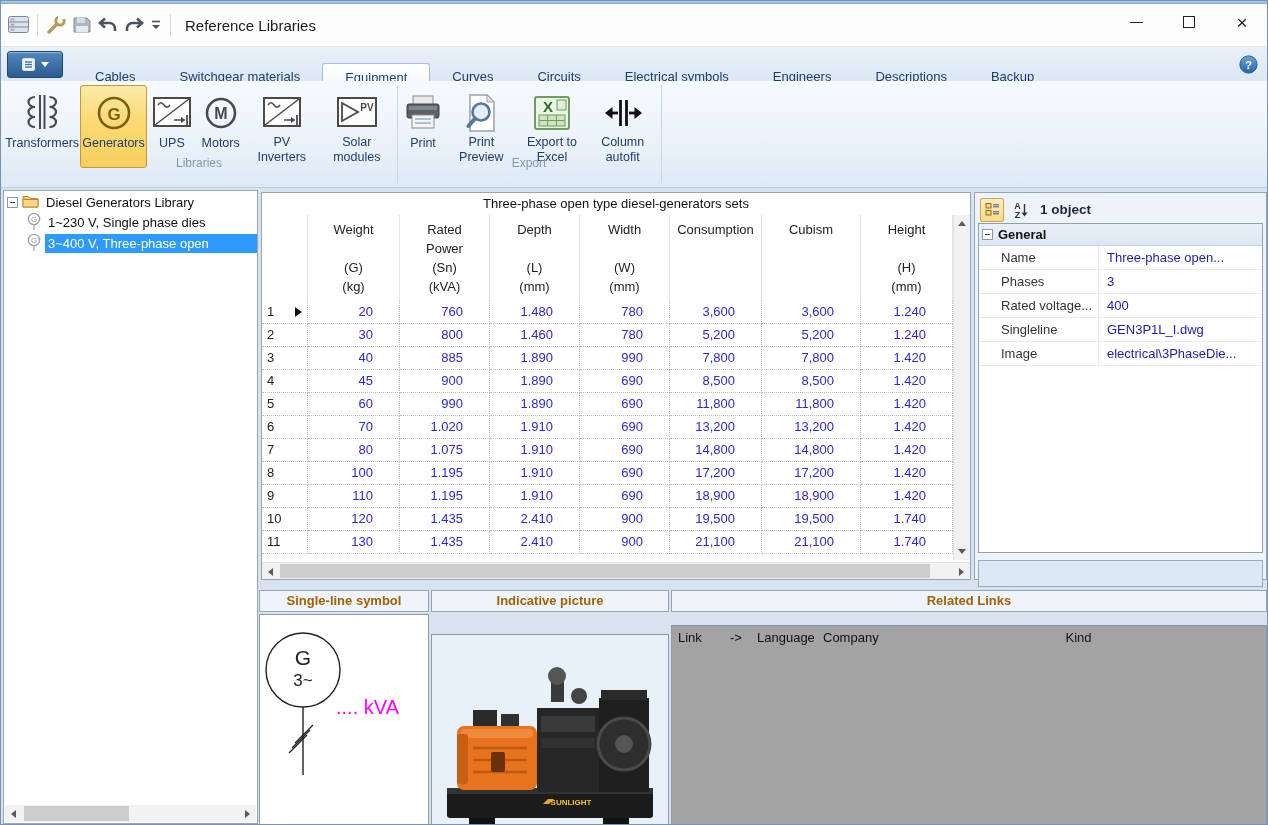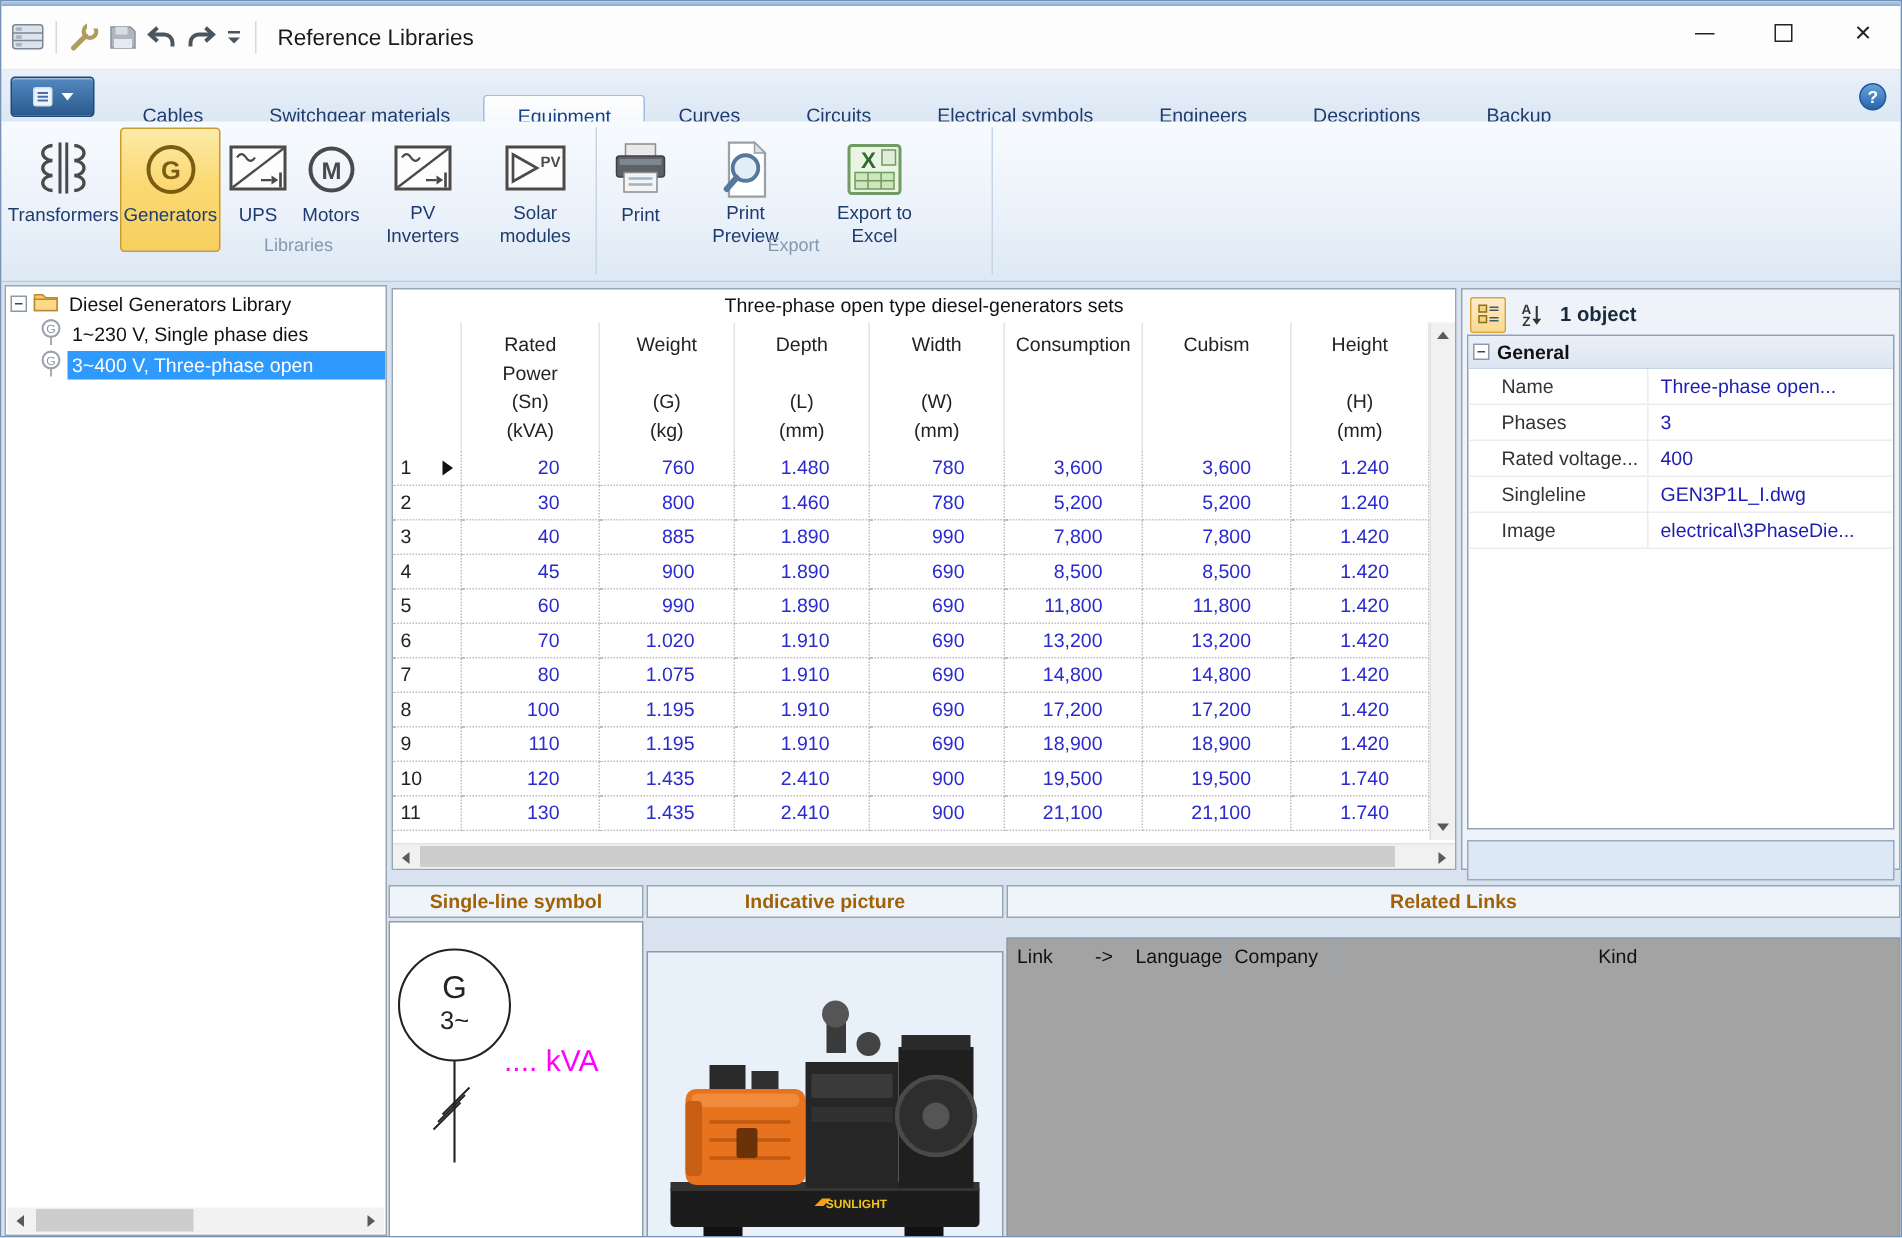--- a/index.html
+++ b/index.html
@@ -312,20 +312,33 @@
               <text x="15" y="17" font-size="15" font-weight="bold" fill="#2e6b2e" text-anchor="middle">X</text>
               <rect x="6" y="20" width="26" height="11" fill="#cde6bb" stroke="#6f9c62"></rect>
               <line x1="14.7" y1="20" x2="14.7" y2="31" stroke="#6f9c62"></line>
               <line x1="23.4" y1="20" x2="23.4" y2="31" stroke="#6f9c62"></line>
               <line x1="6" y1="25.5" x2="32" y2="25.5" stroke="#6f9c62"></line>
               <rect x="24" y="5" width="9" height="10" fill="#e2ecd9" stroke="#6f9c62"></rect>
             </svg>
         </span>
         <span class="rlabel">Export to Excel</span>
       </div>
+      <div class="rbtn">
+        <span class="icon-wrap">
+          <svg width="40" height="34" viewBox="0 0 40 34">
+              <line x1="17.5" y1="4" x2="17.5" y2="30" stroke="#111" stroke-width="2.8"></line>
+              <line x1="23.5" y1="4" x2="23.5" y2="30" stroke="#111" stroke-width="2.8"></line>
+              <line x1="8" y1="17" x2="15" y2="17" stroke="#111" stroke-width="2.8"></line>
+              <path d="M9.5 11 L2 17 L9.5 23 z" fill="#111"></path>
+              <line x1="26" y1="17" x2="33" y2="17" stroke="#111" stroke-width="2.8"></line>
+              <path d="M31.5 11 L39 17 L31.5 23 z" fill="#111"></path>
+            </svg>
+        </span>
+        <span class="rlabel">Column autofit</span>
+      </div>
       <span class="rgroup-label">Export</span>
     </div>
     <div class="gsep" style="left:660px;"></div>
   </div>
 
   <div id="main">
 
     <div id="tree-panel">
       <div class="tree-row tree-root">
         <span class="expander"></span>
@@ -366,30 +379,30 @@
             <span class="tri r"></span>
           </span>
       </div>
     </div>
 
     <div id="table-panel">
       <div id="table-title">Three-phase open type diesel-generators sets</div>
       <div id="eq-header" class="tgrid">
           <div class="th"></div>
           <div class="th">
+            <span class="hline">Weight</span>
+            <span class="hline">&nbsp;</span>
+            <span class="hline">(G)</span>
+            <span class="hline">(kg)</span>
+          </div>
+          <div class="th">
             <span class="hline">Rated</span>
             <span class="hline">Power</span>
             <span class="hline">(Sn)</span>
             <span class="hline">(kVA)</span>
-          </div>
-          <div class="th">
-            <span class="hline">Weight</span>
-            <span class="hline">&nbsp;</span>
-            <span class="hline">(G)</span>
-            <span class="hline">(kg)</span>
           </div>
           <div class="th">
             <span class="hline">Depth</span>
             <span class="hline">&nbsp;</span>
             <span class="hline">(L)</span>
             <span class="hline">(mm)</span>
           </div>
           <div class="th">
             <span class="hline">Width</span>
             <span class="hline">&nbsp;</span>

